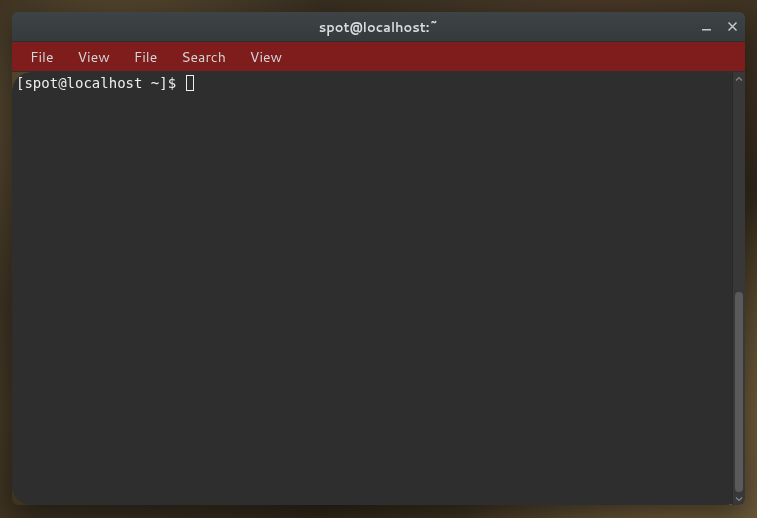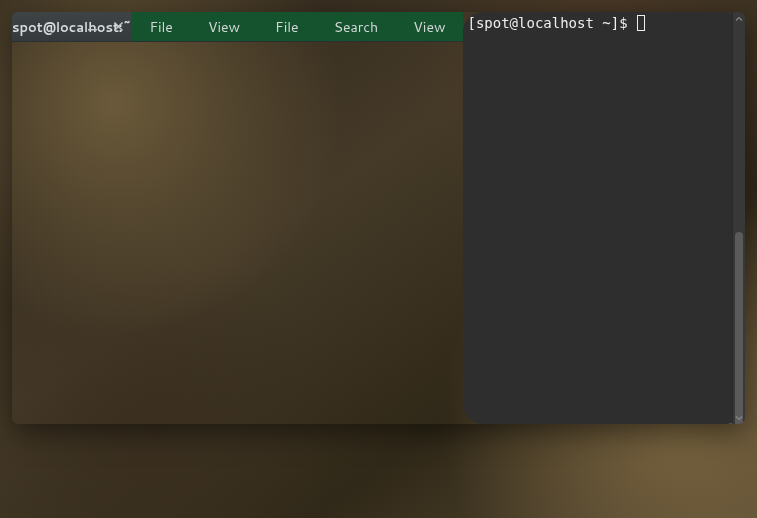--- a/index.html
+++ b/index.html
@@ -27,26 +27,26 @@
         radial-gradient(circle at 80% 15%, #4a3625 0%, transparent 25%),
         radial-gradient(circle at 90% 80%, #7a6540 0%, transparent 30%),
         radial-gradient(circle at 20% 85%, #3a2f1f 0%, transparent 25%),
         linear-gradient(145deg, #2a2218 0%, #453a28 40%, #302818 70%, #5a4c35 100%);
     }
     .terminal-window {
       position: absolute;
       top: 12px;
       left: 12px;
       width: 733px;
-      height: 412px;
+      height: 493px;
       border-radius: 6px;
       overflow: hidden;
       box-shadow: 0 8px 30px rgba(0,0,0,0.5);
       display: flex;
-      flex-direction: row;
+      flex-direction: column;
     }
     .titlebar {
       height: 30px;
       background: linear-gradient(to bottom, #3e4446 0%, #353b3d 100%);
       display: flex;
       align-items: center;
       justify-content: center;
       position: relative;
       border-bottom: 1px solid #2a2f31;
     }
@@ -72,25 +72,25 @@
       justify-content: center;
       cursor: pointer;
       color: #c5c9ca;
     }
     .window-control svg {
       width: 11px;
       height: 11px;
     }
     .menubar {
       height: 30px;
-      background: #14532d;
+      background: #7f1d1d;
       display: flex;
       align-items: center;
       padding: 0 8px;
-      gap: 15px;
+      gap: 4px;
       border-bottom: 1px solid #2a2f31;
     }
     .menu-item {
       color: #d3d7d8;
       font-size: 14px;
       padding: 4px 10px;
       cursor: pointer;
     }
     .terminal-body {
       flex: 1;

